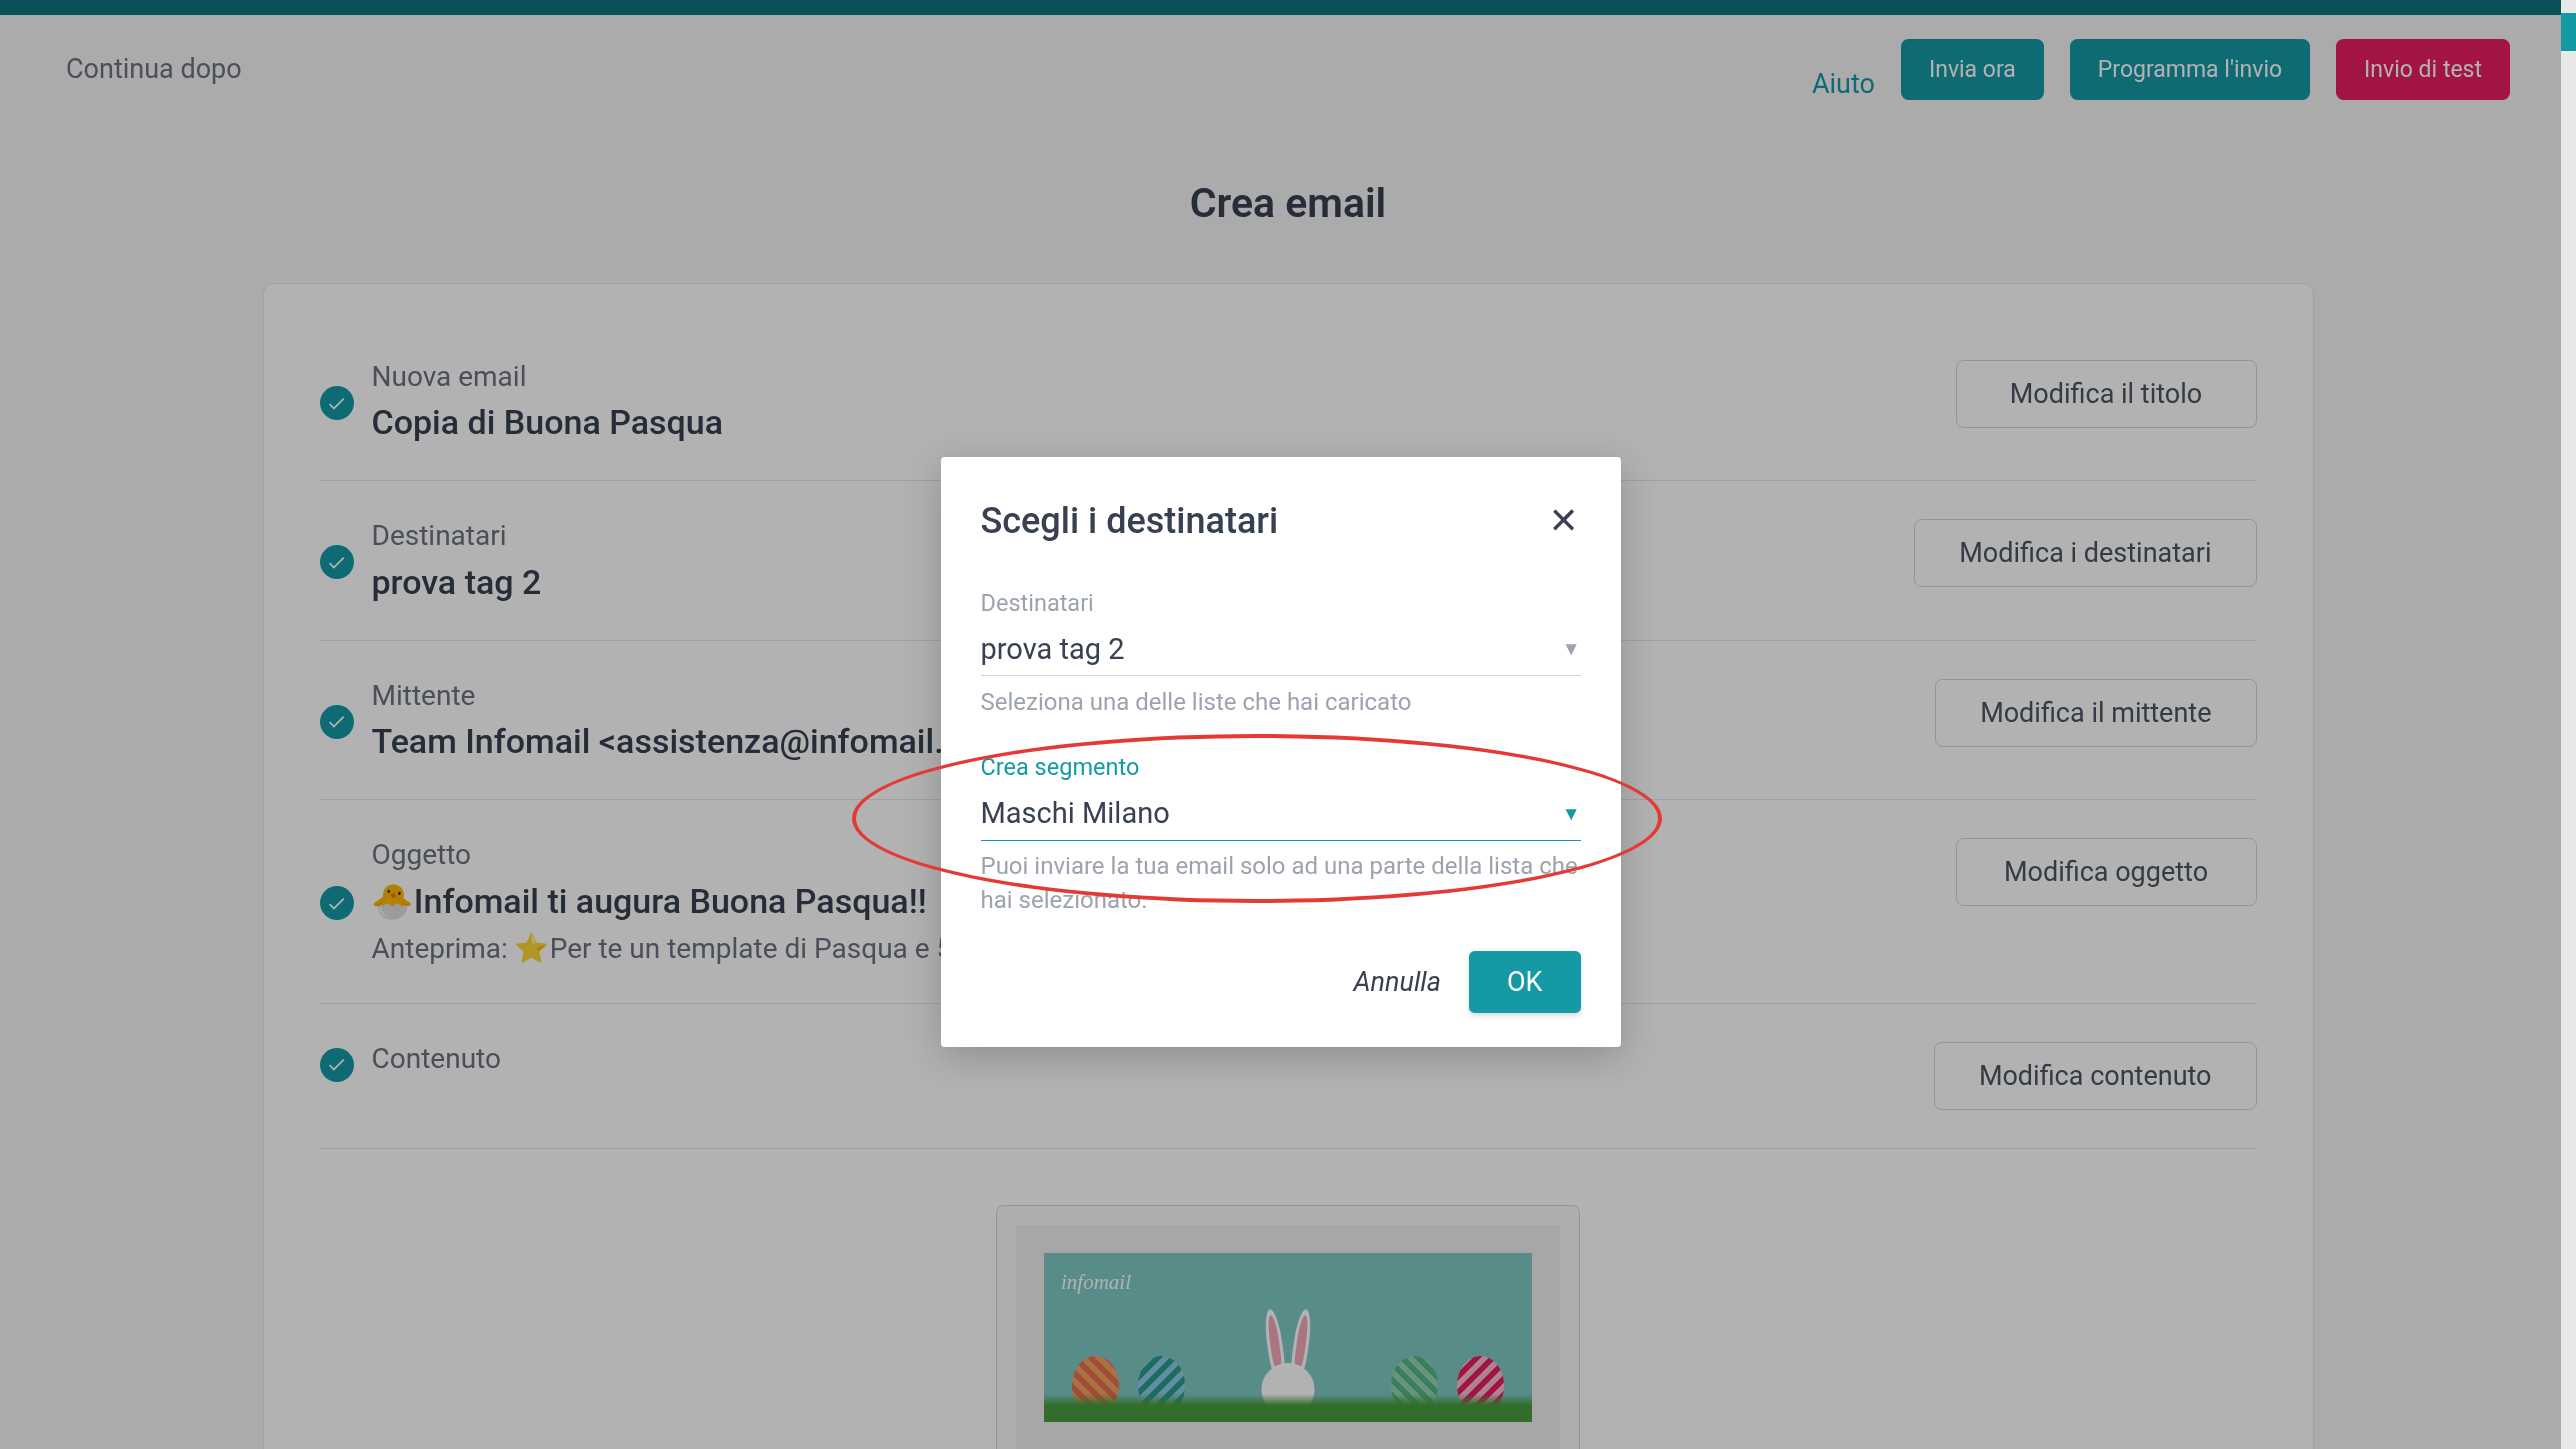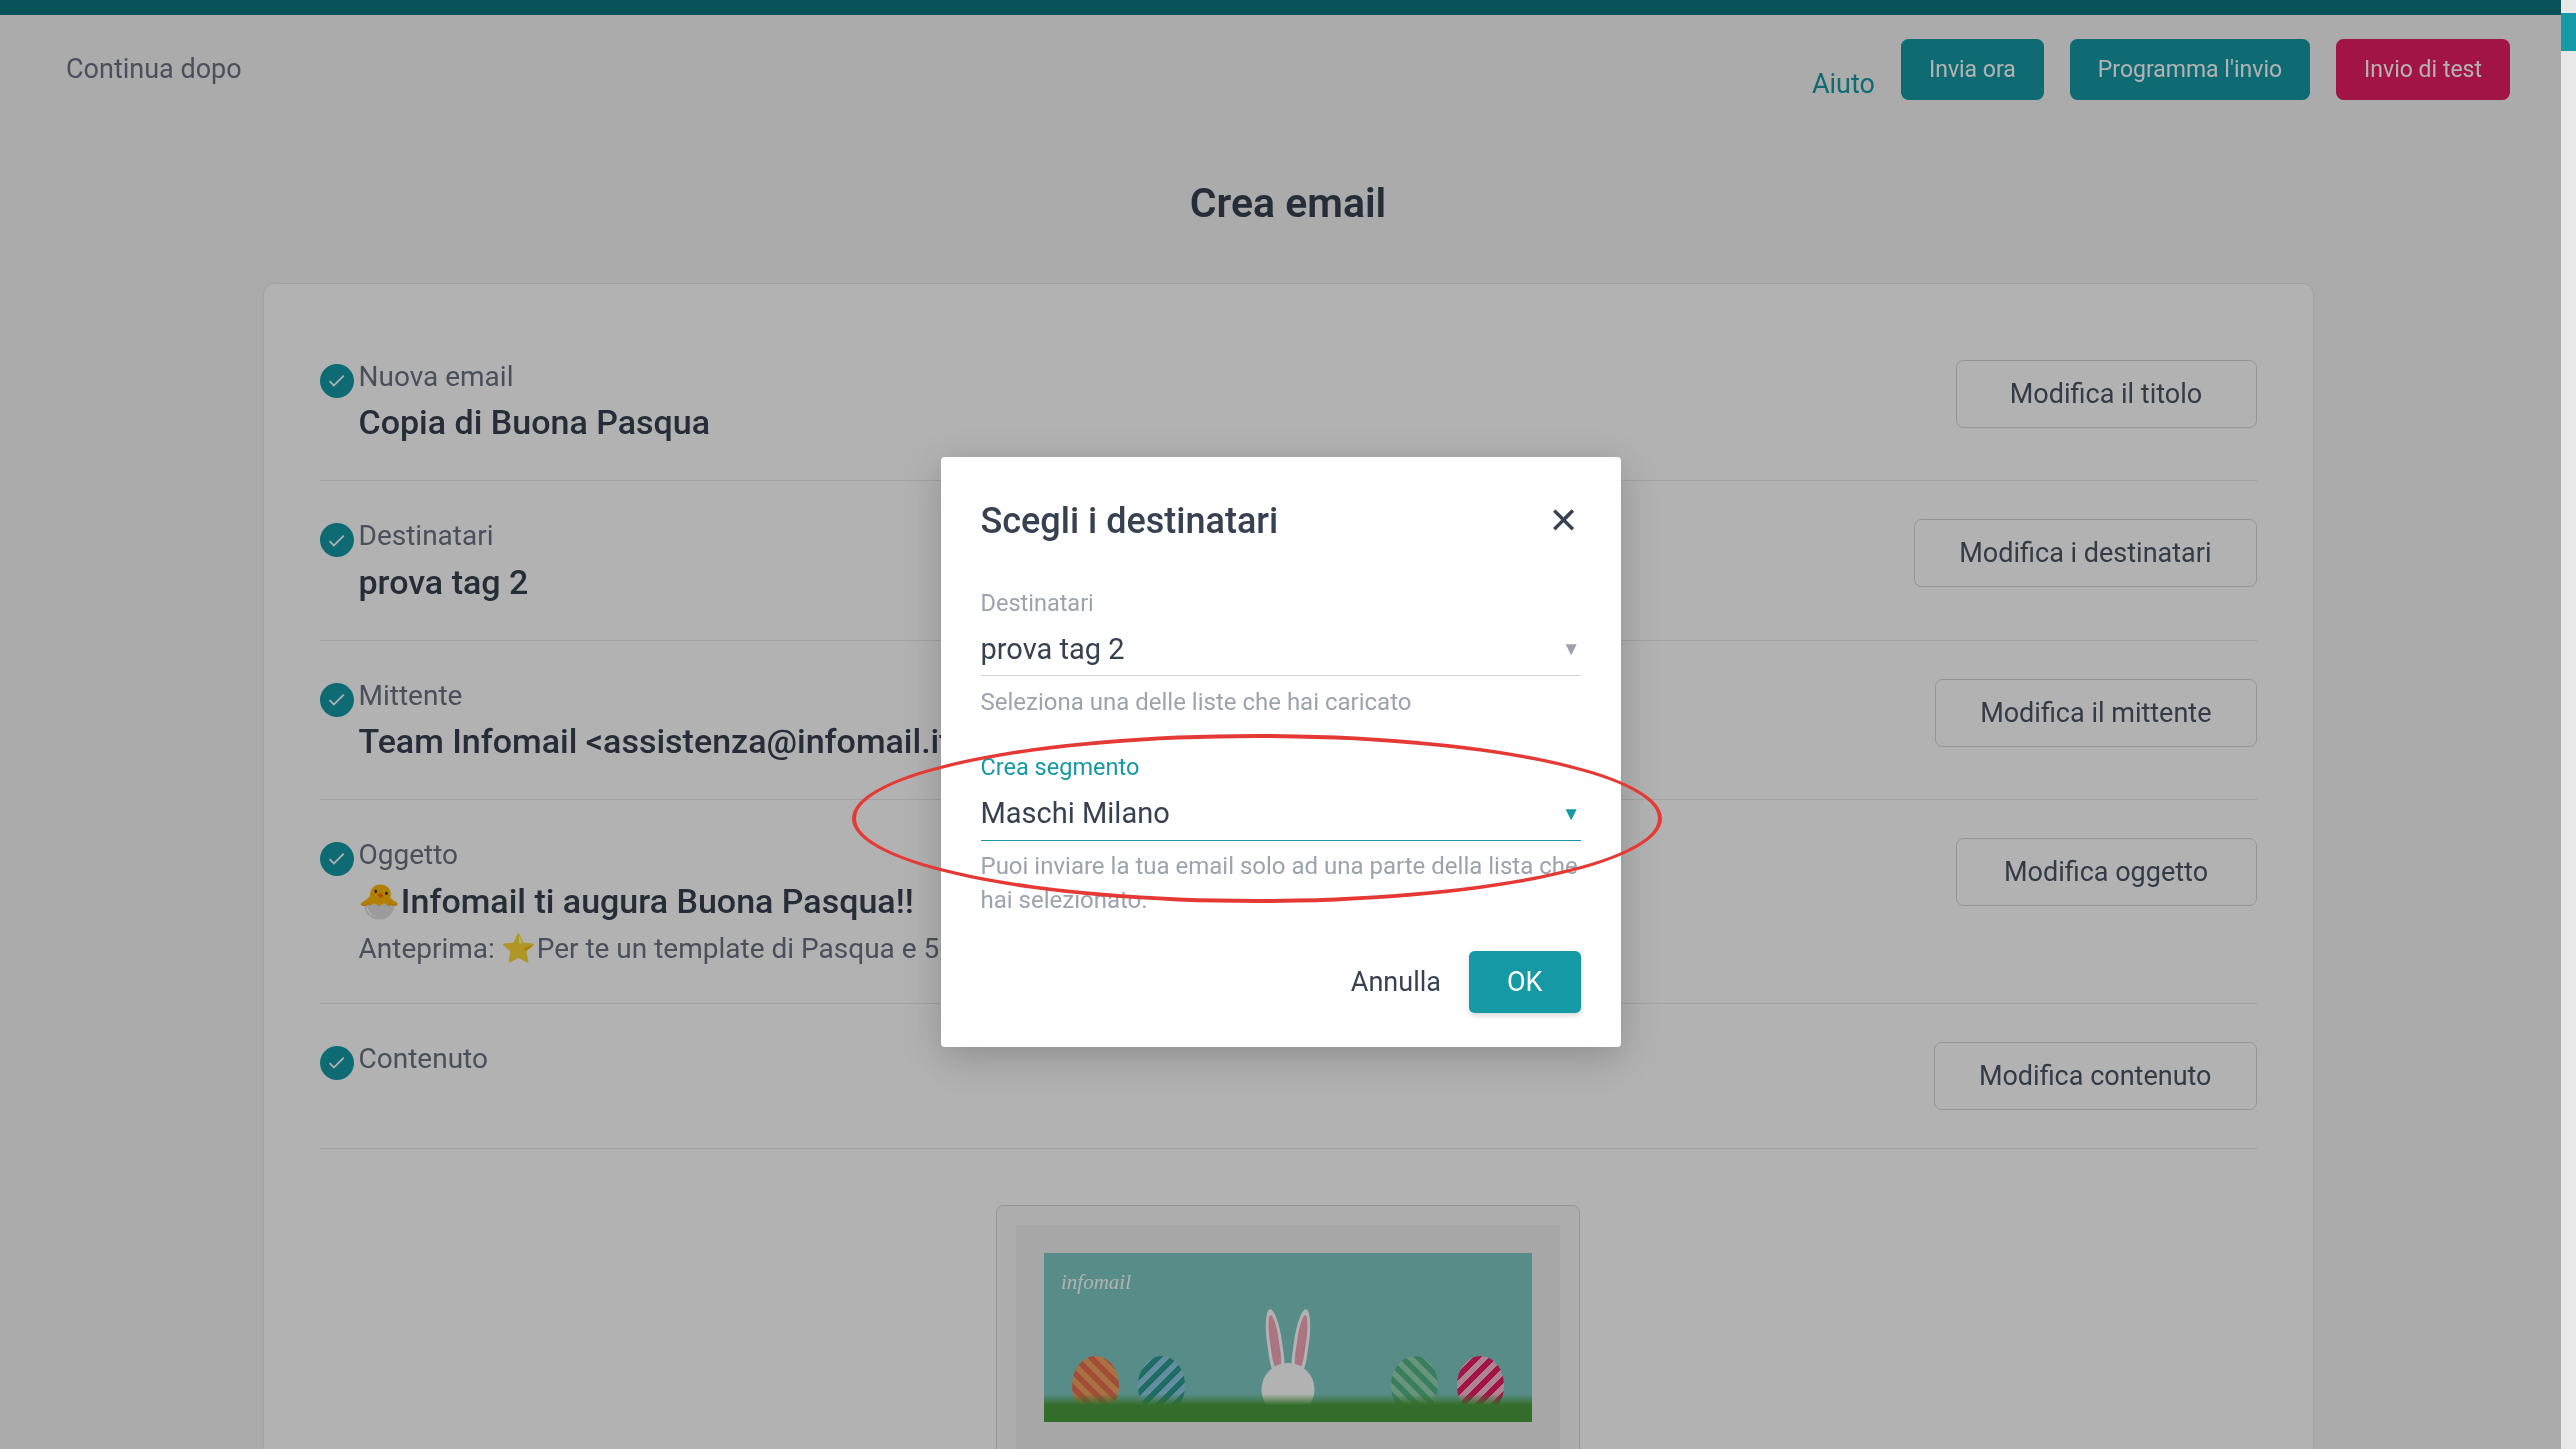--- a/index.html
+++ b/index.html
@@ -90,22 +90,22 @@
       padding: 38px 0;
       border-bottom: 0.9px solid #e5e7eb;
     }
     
     .section:last-child {
       border-bottom: none;
     }
     
     .section-left {
       display: flex;
-      align-items: flex-start;
-      gap: 5px;
+      align-items: center;
+      gap: 18px;
       flex: 1;
     }
     
     .check-icon {
       width: 34px;
       height: 34px;
       border-radius: 50%;
       background: #159aa5;
       display: flex;
       align-items: center;
@@ -284,20 +284,21 @@
       gap: 28px;
       margin-top: 19px;
     }
     
     .btn-cancel {
       background: none;
       border: none;
       font-size: 27px;
       color: #374151;
       cursor: pointer;
+      font-style: italic;
     }
     
     .btn-ok {
       background: #159aa5;
       color: white;
       border: none;
       padding: 15px 38px;
       border-radius: 5.6px;
       font-size: 27px;
       cursor: pointer;

